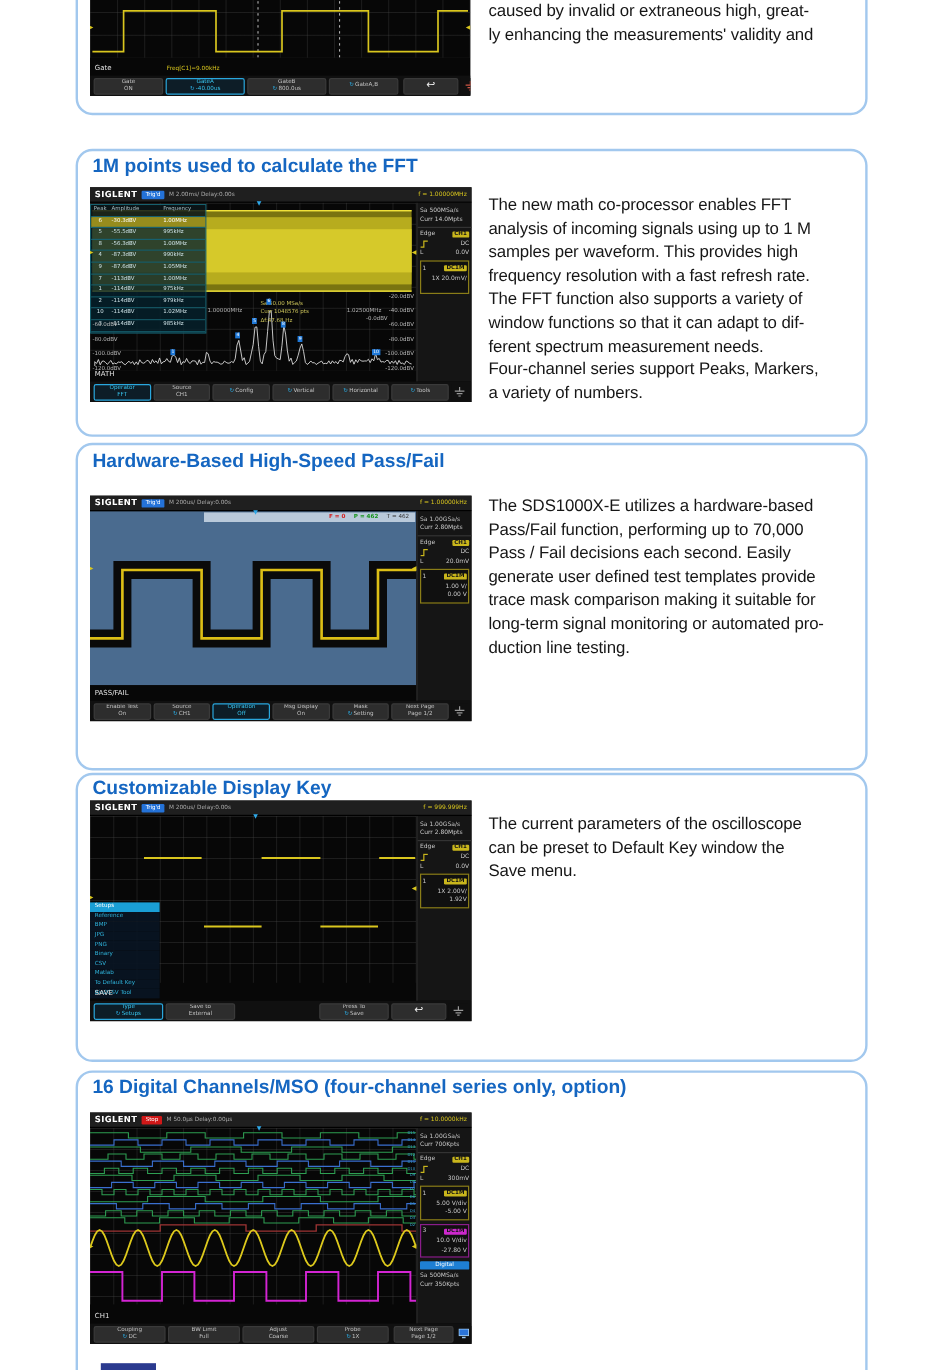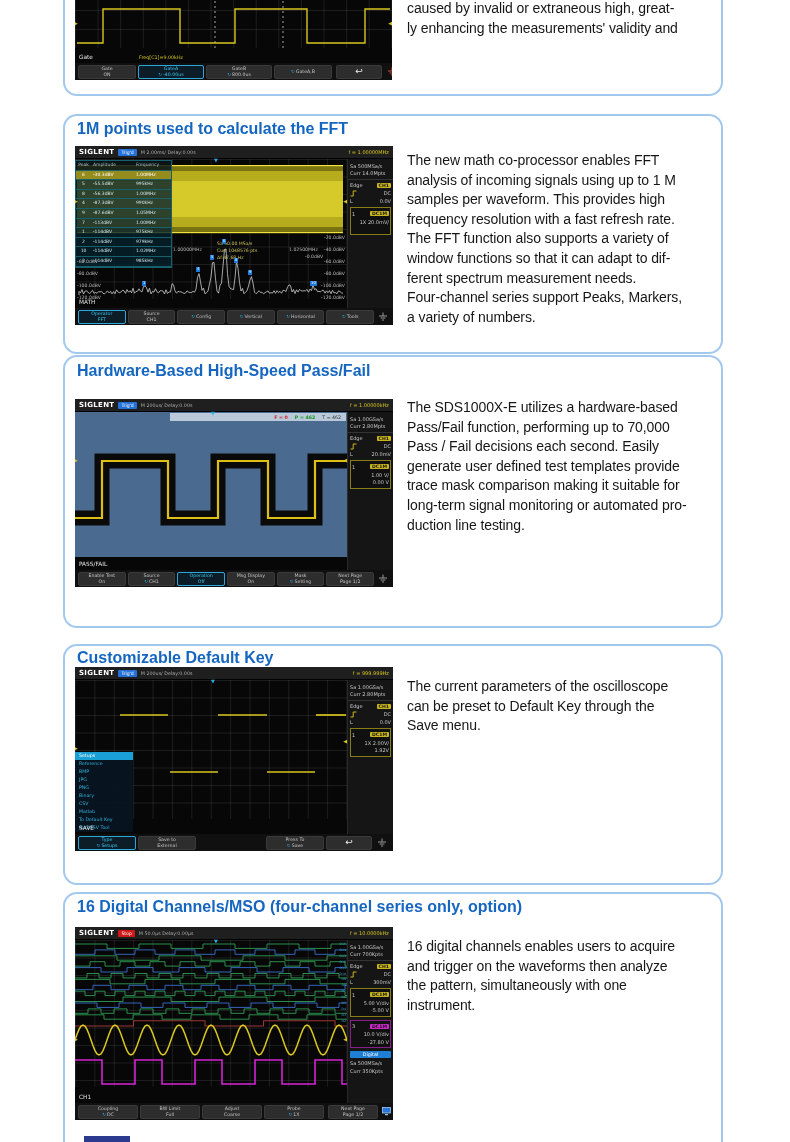--- a/index.html
+++ b/index.html
@@ -105,21 +105,21 @@
               <line x1="4" y1="8" x2="6" y2="8"></line>
             </g>
           </svg>
         </div>
       </div>
   </div>
   <div class="body-text" style="left:342px;top:69px;">caused by invalid or extraneous high, great-
 ly enhancing the measurements' validity and</div>
 </section>
 
-<section class="card" style="top:114px;height:240px;">
+<section class="card" style="top:124px;height:240px;">
   <h2 class="heading" style="left:12px;top:4px;">1M points used to calculate the FFT</h2>
   <div class="scope" id="s2" style="left:10px;top:30px;width:318px;height:179px;">
     <div class="shdr">
       <span class="brand">SIGLENT</span>
       <span class="badge trig">Trig'd</span>
       <span class="tb">M 2.00ms/ Delay:0.00s</span>
       <span class="tfreq">f = 1.00000MHz</span>
     </div>
     <div class="smain gridbg" style="top:13px;width:272px;height:140px;">
       <span class="trg" style="left:139px;">▼</span>
@@ -293,21 +293,21 @@
 analysis of incoming signals using up to 1 M
 samples per waveform. This provides high
 frequency resolution with a fast refresh rate.
 The FFT function also supports a variety of
 window functions so that it can adapt to dif-
 ferent spectrum measurement needs.
 Four-channel series support Peaks, Markers,
 a variety of numbers.</div>
 </section>
 
-<section class="card" style="top:355px;height:273px;">
+<section class="card" style="top:369px;height:273px;">
   <h2 class="heading" style="left:12px;top:5px;">Hardware-Based High-Speed Pass/Fail</h2>
   <div class="scope" id="s3" style="left:10px;top:42px;width:318px;height:188px;">
     <div class="shdr">
       <span class="brand">SIGLENT</span>
       <span class="badge trig">Trig'd</span>
       <span class="tb">M 200us/ Delay:0.00s</span>
       <span class="tfreq">f = 1.00000kHz</span>
     </div>
     <div class="smain" style="top:13px;width:272px;height:145px;">
       <span class="trg" style="left:136px;">▼</span>
@@ -400,21 +400,21 @@
   <div class="body-text" style="left:342px;top:41px;">The SDS1000X-E utilizes a hardware-based
 Pass/Fail function, performing up to 70,000
 Pass / Fail decisions each second. Easily
 generate user defined test templates provide
 trace mask comparison making it suitable for
 long-term signal monitoring or automated pro-
 duction line testing.</div>
 </section>
 
 <section class="card" style="top:644px;height:241px;">
-  <h2 class="heading" style="left:12px;top:3px;">Customizable Default Key</h2>
+  <h2 class="heading" style="left:12px;top:3px;">Customizable Display Key</h2>
   <div class="scope" id="s4" style="left:10px;top:21px;width:318px;height:184px;">
     <div class="shdr">
       <span class="brand">SIGLENT</span>
       <span class="badge trig">Trig'd</span>
       <span class="tb">M 200us/ Delay:0.00s</span>
       <span class="tfreq">f = 999.999Hz</span>
     </div>
     <div class="smain gridbg" style="top:13px;width:272px;height:139px;">
       <span class="trg" style="left:136px;">▼</span>
       <svg id="w4" width="272" height="139">
@@ -496,21 +496,21 @@
               <line x1="5" y1="0.5" x2="5" y2="4"></line>
               <line x1="1" y1="4" x2="9" y2="4"></line>
               <line x1="2.6" y1="6" x2="7.4" y2="6"></line>
               <line x1="4" y1="8" x2="6" y2="8"></line>
             </g>
           </svg>
         </div>
       </div>
   </div>
   <div class="body-text" style="left:342px;top:31px;">The current parameters of the oscilloscope
-can be preset to Default Key through the
+can be preset to Default Key window the
 Save menu.</div>
 </section>
 
 <section class="card" style="top:892px;height:280px;">
   <h2 class="heading" style="left:12px;top:4px;">16 Digital Channels/MSO (four-channel series only, option)</h2>
   <div class="scope" id="s5" style="left:10px;top:33px;width:318px;height:193px;">
     <div class="shdr">
       <span class="brand">SIGLENT</span>
       <span class="badge stop">Stop</span>
       <span class="tb">M 50.0μs Delay:0.00μs</span>
@@ -633,19 +633,15 @@
           <span>Page 1/2</span>
         </div>
         <div class="disp" style="flex: 0 0 13px;">
           <svg width="9" height="9" viewBox="0 0 9 9">
             <rect x="0.5" y="0.5" width="8" height="5.5" fill="#2b74d8" stroke="#9ccaf5" stroke-width="0.8"></rect>
             <rect x="3" y="7" width="3" height="1.2" fill="#9ccaf5"></rect>
           </svg>
         </div>
       </div>
   </div>
-  <div class="body-text" style="left:342px;top:43px;">16 digital channels enables users to acquire
-and trigger on the waveforms then analyze
-the pattern, simultaneously with one
-instrument.</div>
 </section>
 
 <div class="footbar" style="left:84px;top:1136px;width:46px;height:6px;"></div>
 
 </body></html>

